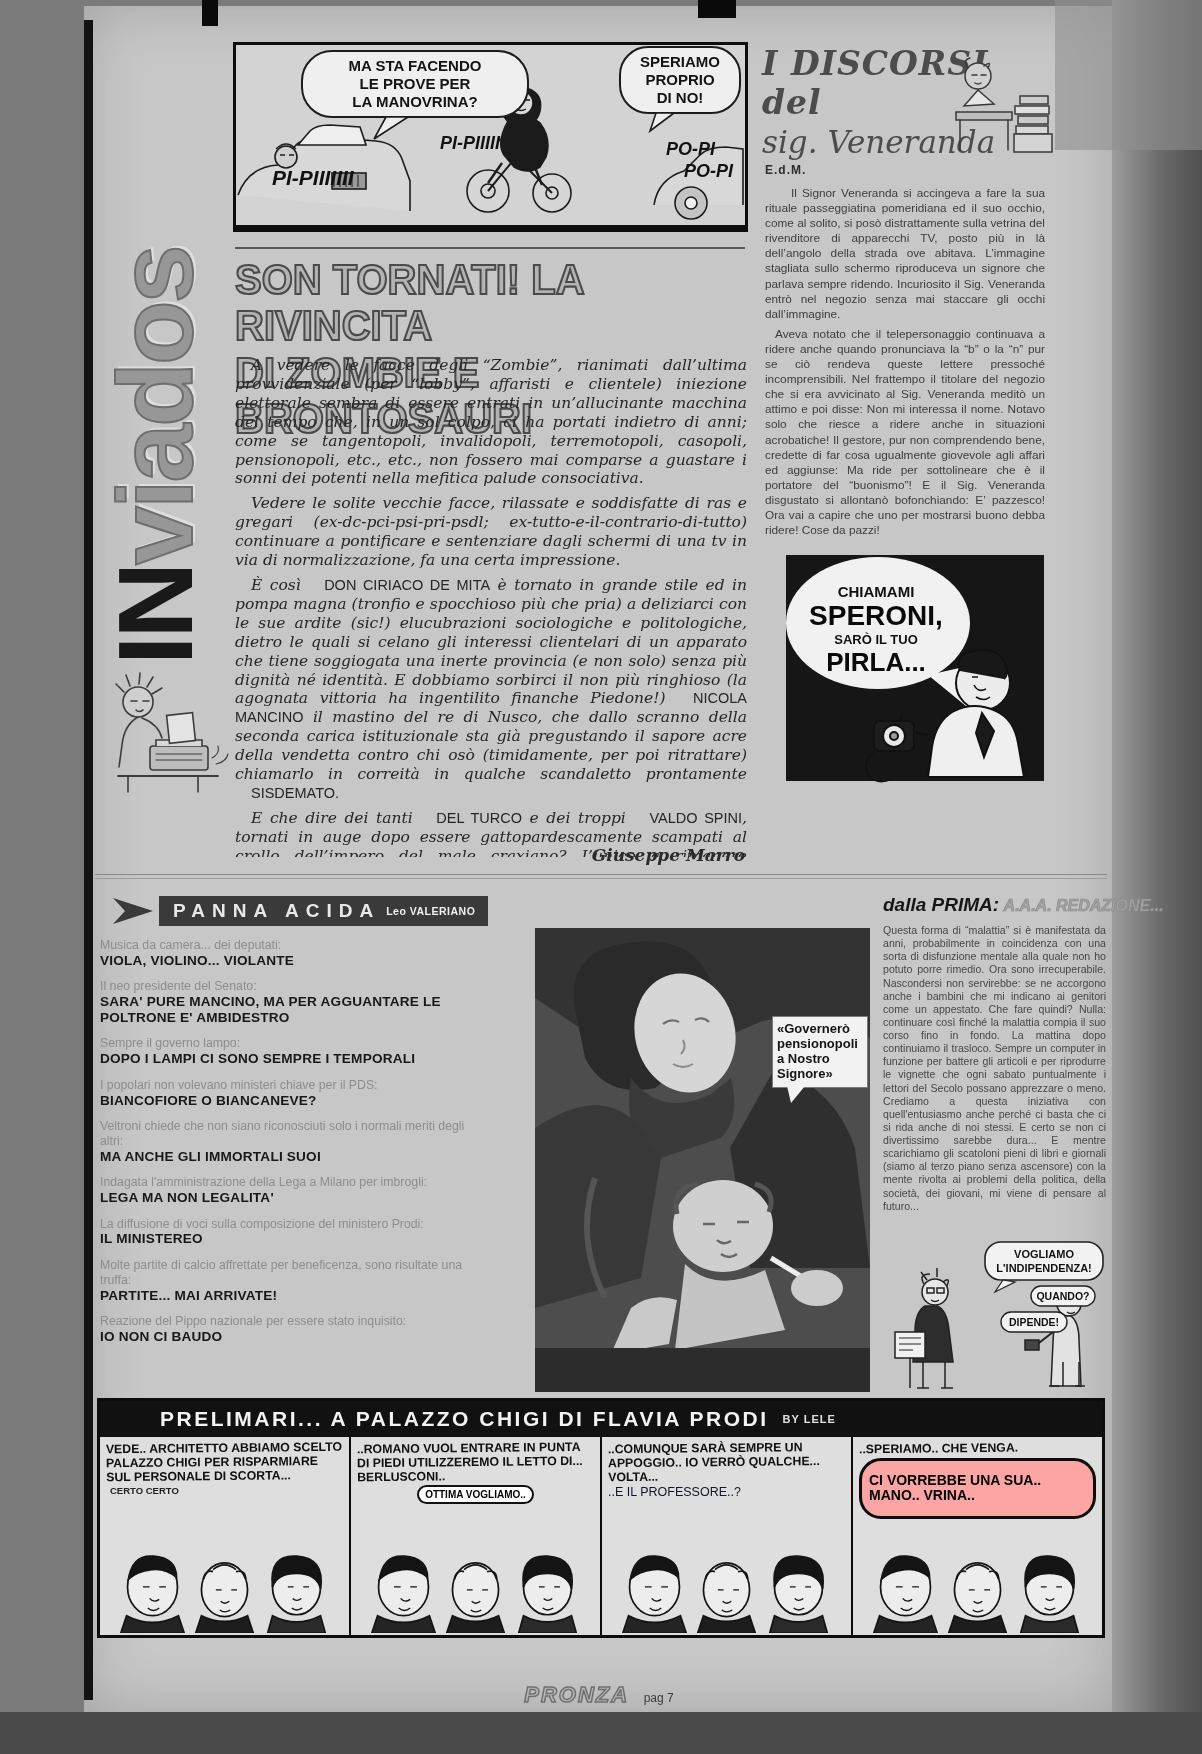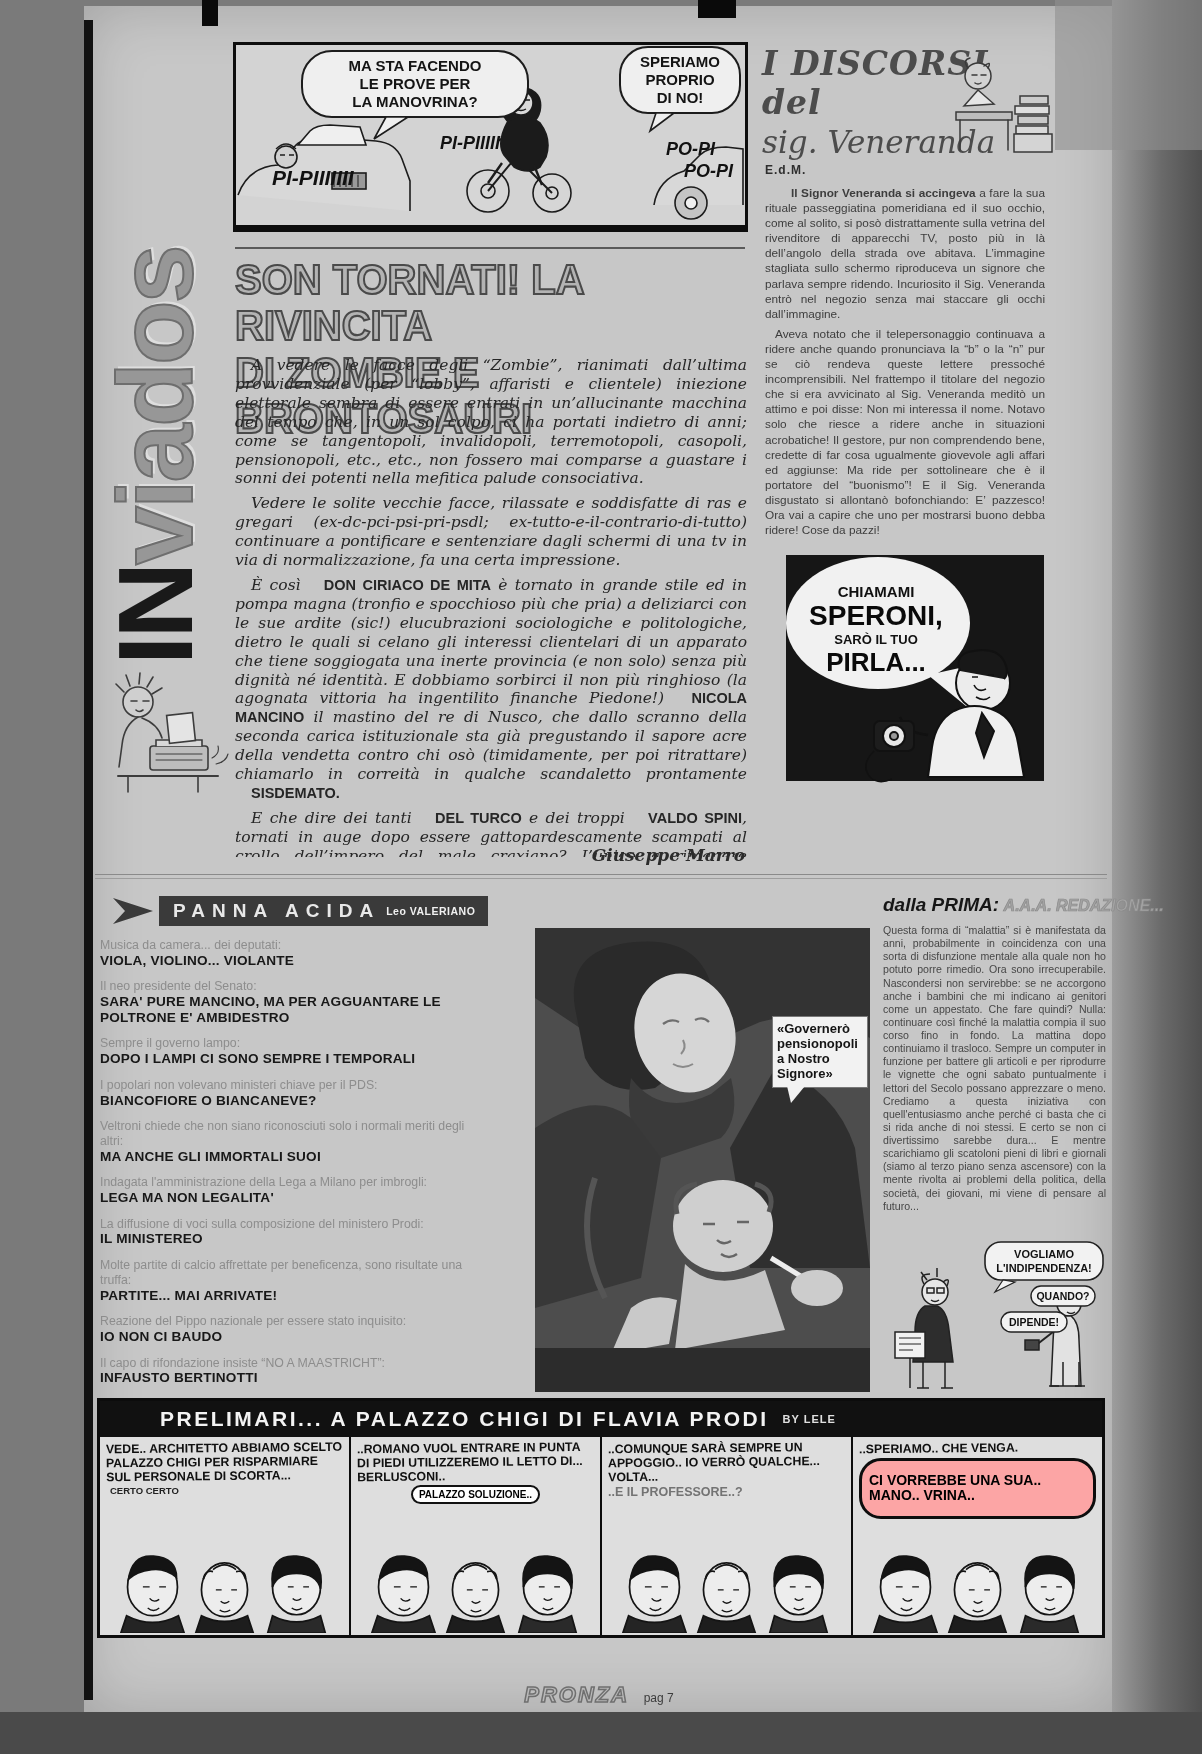--- a/index.html
+++ b/index.html
@@ -27,21 +27,21 @@
   .svgtxt{font-family:"Liberation Sans",sans-serif;font-weight:bold;}
   
   #rule-top{left:235px;top:247px;width:510px;height:2px;background:#5a5a5a;}
   #headline{left:235px;top:256px;width:512px;font-weight:800;font-size:40px;line-height:43px;
         letter-spacing:0px;color:#b3b3b3;-webkit-text-stroke:2px #4a4a4a;transform:scaleY(1.08);
         transform-origin:top left;}
   #article-body{left:235px;top:352px;width:512px;height:505px;overflow:hidden;
         font-family:"DejaVu Serif","Liberation Serif",serif;font-style:italic;font-size:15.5px;
         line-height:1.22;color:#262626;text-align:justify;}
   #article-body p{margin:4px 0 6px 0;text-indent:16px;}
-  .bseg{font-style:normal;font-weight:bold;font-family:"Liberation Sans",sans-serif;font-size:14.5px;padding-left:16px;}
+  .bseg{font-style:normal;font-weight:normal;font-family:"Liberation Sans",sans-serif;font-size:14.5px;padding-left:16px;}
   #article-byline{left:455px;top:845px;width:290px;text-align:right;
         font-family:"DejaVu Serif","Liberation Serif",serif;font-style:italic;font-weight:bold;
         font-size:17px;color:#2b2b2b;}
   
   #ven-title{left:762px;top:44px;width:290px;font-family:"DejaVu Serif","Liberation Serif",serif;
         font-style:italic;color:#4c4c4c;}
   #ven-title .l1{font-size:33px;font-weight:bold;letter-spacing:1px;}
   #ven-title .l2{font-size:31px;margin-top:2px;}
   #ven-byline{left:765px;top:163px;font-weight:bold;font-size:12px;color:#2e2e2e;letter-spacing:1px;}
   #ven-body{left:765px;top:186px;width:280px;height:356px;overflow:hidden;font-size:11.8px;
@@ -94,21 +94,21 @@
   #strip-credit{color:#e0e0e0;font-weight:bold;font-size:11px;margin-left:14px;letter-spacing:1px;}
   #panels{flex:1;display:flex;}
   .panel{flex:1;border-left:2px solid #0c0c0c;padding:5px 6px 2px 6px;display:flex;
         flex-direction:column;overflow:hidden;}
   .panel:first-child{border-left:none;}
   .ptext{font-weight:bold;font-size:12.3px;line-height:1.12;color:#101010;text-transform:uppercase;
         transform:rotate(-.6deg);}
   .psub-small{font-weight:bold;font-size:9.5px;color:#222;margin:2px 0 0 4px;}
   .psub-cloud{align-self:center;border:2px solid #111;border-radius:12px;background:#fff;
         padding:2px 6px;font-weight:bold;font-size:10px;margin-top:2px;}
-  .psub-bold{font-weight:bold;font-size:12.5px;color:#737373;margin-top:2px;}
+  .psub-bold{font-weight:normal;font-size:12.5px;color:#0f172a;margin-top:2px;}
   .psub-bigcloud{align-self:stretch;border:3px solid #0d0d0d;border-radius:22px;background:#fca5a5;
         padding:12px 7px;font-weight:800;font-size:14px;line-height:1.1;margin-top:2px;}
   .crowd{margin-top:auto;height:96px;width:100%;flex:none;}
   
   #footer{left:84px;top:1682px;width:1030px;text-align:center;}
   #footer .wordmark{font-weight:800;font-style:italic;font-size:22px;color:#b9b9b9;
         -webkit-text-stroke:1.5px #6f6f6f;letter-spacing:2px;margin-right:10px;}
   #footer .pagenum{font-size:12px;color:#3c3c3c;}
 </style>
 </head>
@@ -300,24 +300,20 @@
         <span class="intro">La diffusione di voci sulla composizione del ministero Prodi:</span>
         <div class="punch">IL MINISTEREO</div>
       </div>
       <div class="quip">
         <span class="intro">Molte partite di calcio affrettate per beneficenza, sono risultate una truffa:</span>
         <div class="punch">PARTITE... MAI ARRIVATE!</div>
       </div>
       <div class="quip">
         <span class="intro">Reazione del Pippo nazionale per essere stato inquisito:</span>
         <div class="punch">IO NON CI BAUDO</div>
-      </div>
-      <div class="quip">
-        <span class="intro">Il capo di rifondazione insiste “NO A MAASTRICHT”:</span>
-        <div class="punch">INFAUSTO BERTINOTTI</div>
       </div>
     </div>
 
   <div class="abs" id="photo">
     <svg width="335" height="464" viewBox="0 0 335 464" preserveAspectRatio="none">
       <rect width="335" height="464" fill="#4d4d4d"></rect>
       <path d="M0 0 h335 v110 q-60 -30 -110 -16 l-60 26 q-80 10 -120 -20 l-45 -30 z" fill="#333"></path>
       <path d="M40 80 q-10 -60 60 -66 q66 -6 78 50 q6 40 -18 66 l-40 30 q-50 10 -70 -30 z" fill="#2a2a2a"></path>
       <ellipse cx="150" cy="105" rx="50" ry="60" fill="#d6d6d6" transform="rotate(-14 150 105)"></ellipse>
       <path d="M128 96 q8 -6 16 -2 M160 92 q8 -4 14 2" stroke="#6f6f6f" stroke-width="2.4" fill="none"></path>
@@ -396,21 +392,21 @@
     <div id="panels">
       <div class="panel">
         <div class="ptext">VEDE.. ARCHITETTO ABBIAMO SCELTO PALAZZO CHIGI PER RISPARMIARE SUL PERSONALE DI SCORTA...</div>
         <div class="psub-small">CERTO CERTO</div>
         <svg class="crowd" viewBox="0 0 240 100" preserveAspectRatio="xMidYMax meet">
             <use href="#crowd-group"></use>
           </svg>
       </div>
       <div class="panel">
         <div class="ptext">..ROMANO VUOL ENTRARE IN PUNTA DI PIEDI UTILIZZEREMO IL LETTO DI... BERLUSCONI..</div>
-        <div class="psub-cloud">PALAZZO SOLUZIONE..</div>
+        <div class="psub-cloud">OTTIMA VOGLIAMO..</div>
         <svg class="crowd" viewBox="0 0 240 100" preserveAspectRatio="xMidYMax meet">
             <use href="#crowd-group"></use>
           </svg>
       </div>
       <div class="panel">
         <div class="ptext">..COMUNQUE SARÀ SEMPRE UN APPOGGIO.. IO VERRÒ QUALCHE... VOLTA...</div>
         <div class="psub-bold">..E IL PROFESSORE..?</div>
         <svg class="crowd" viewBox="0 0 240 100" preserveAspectRatio="xMidYMax meet">
             <use href="#crowd-group"></use>
           </svg>

